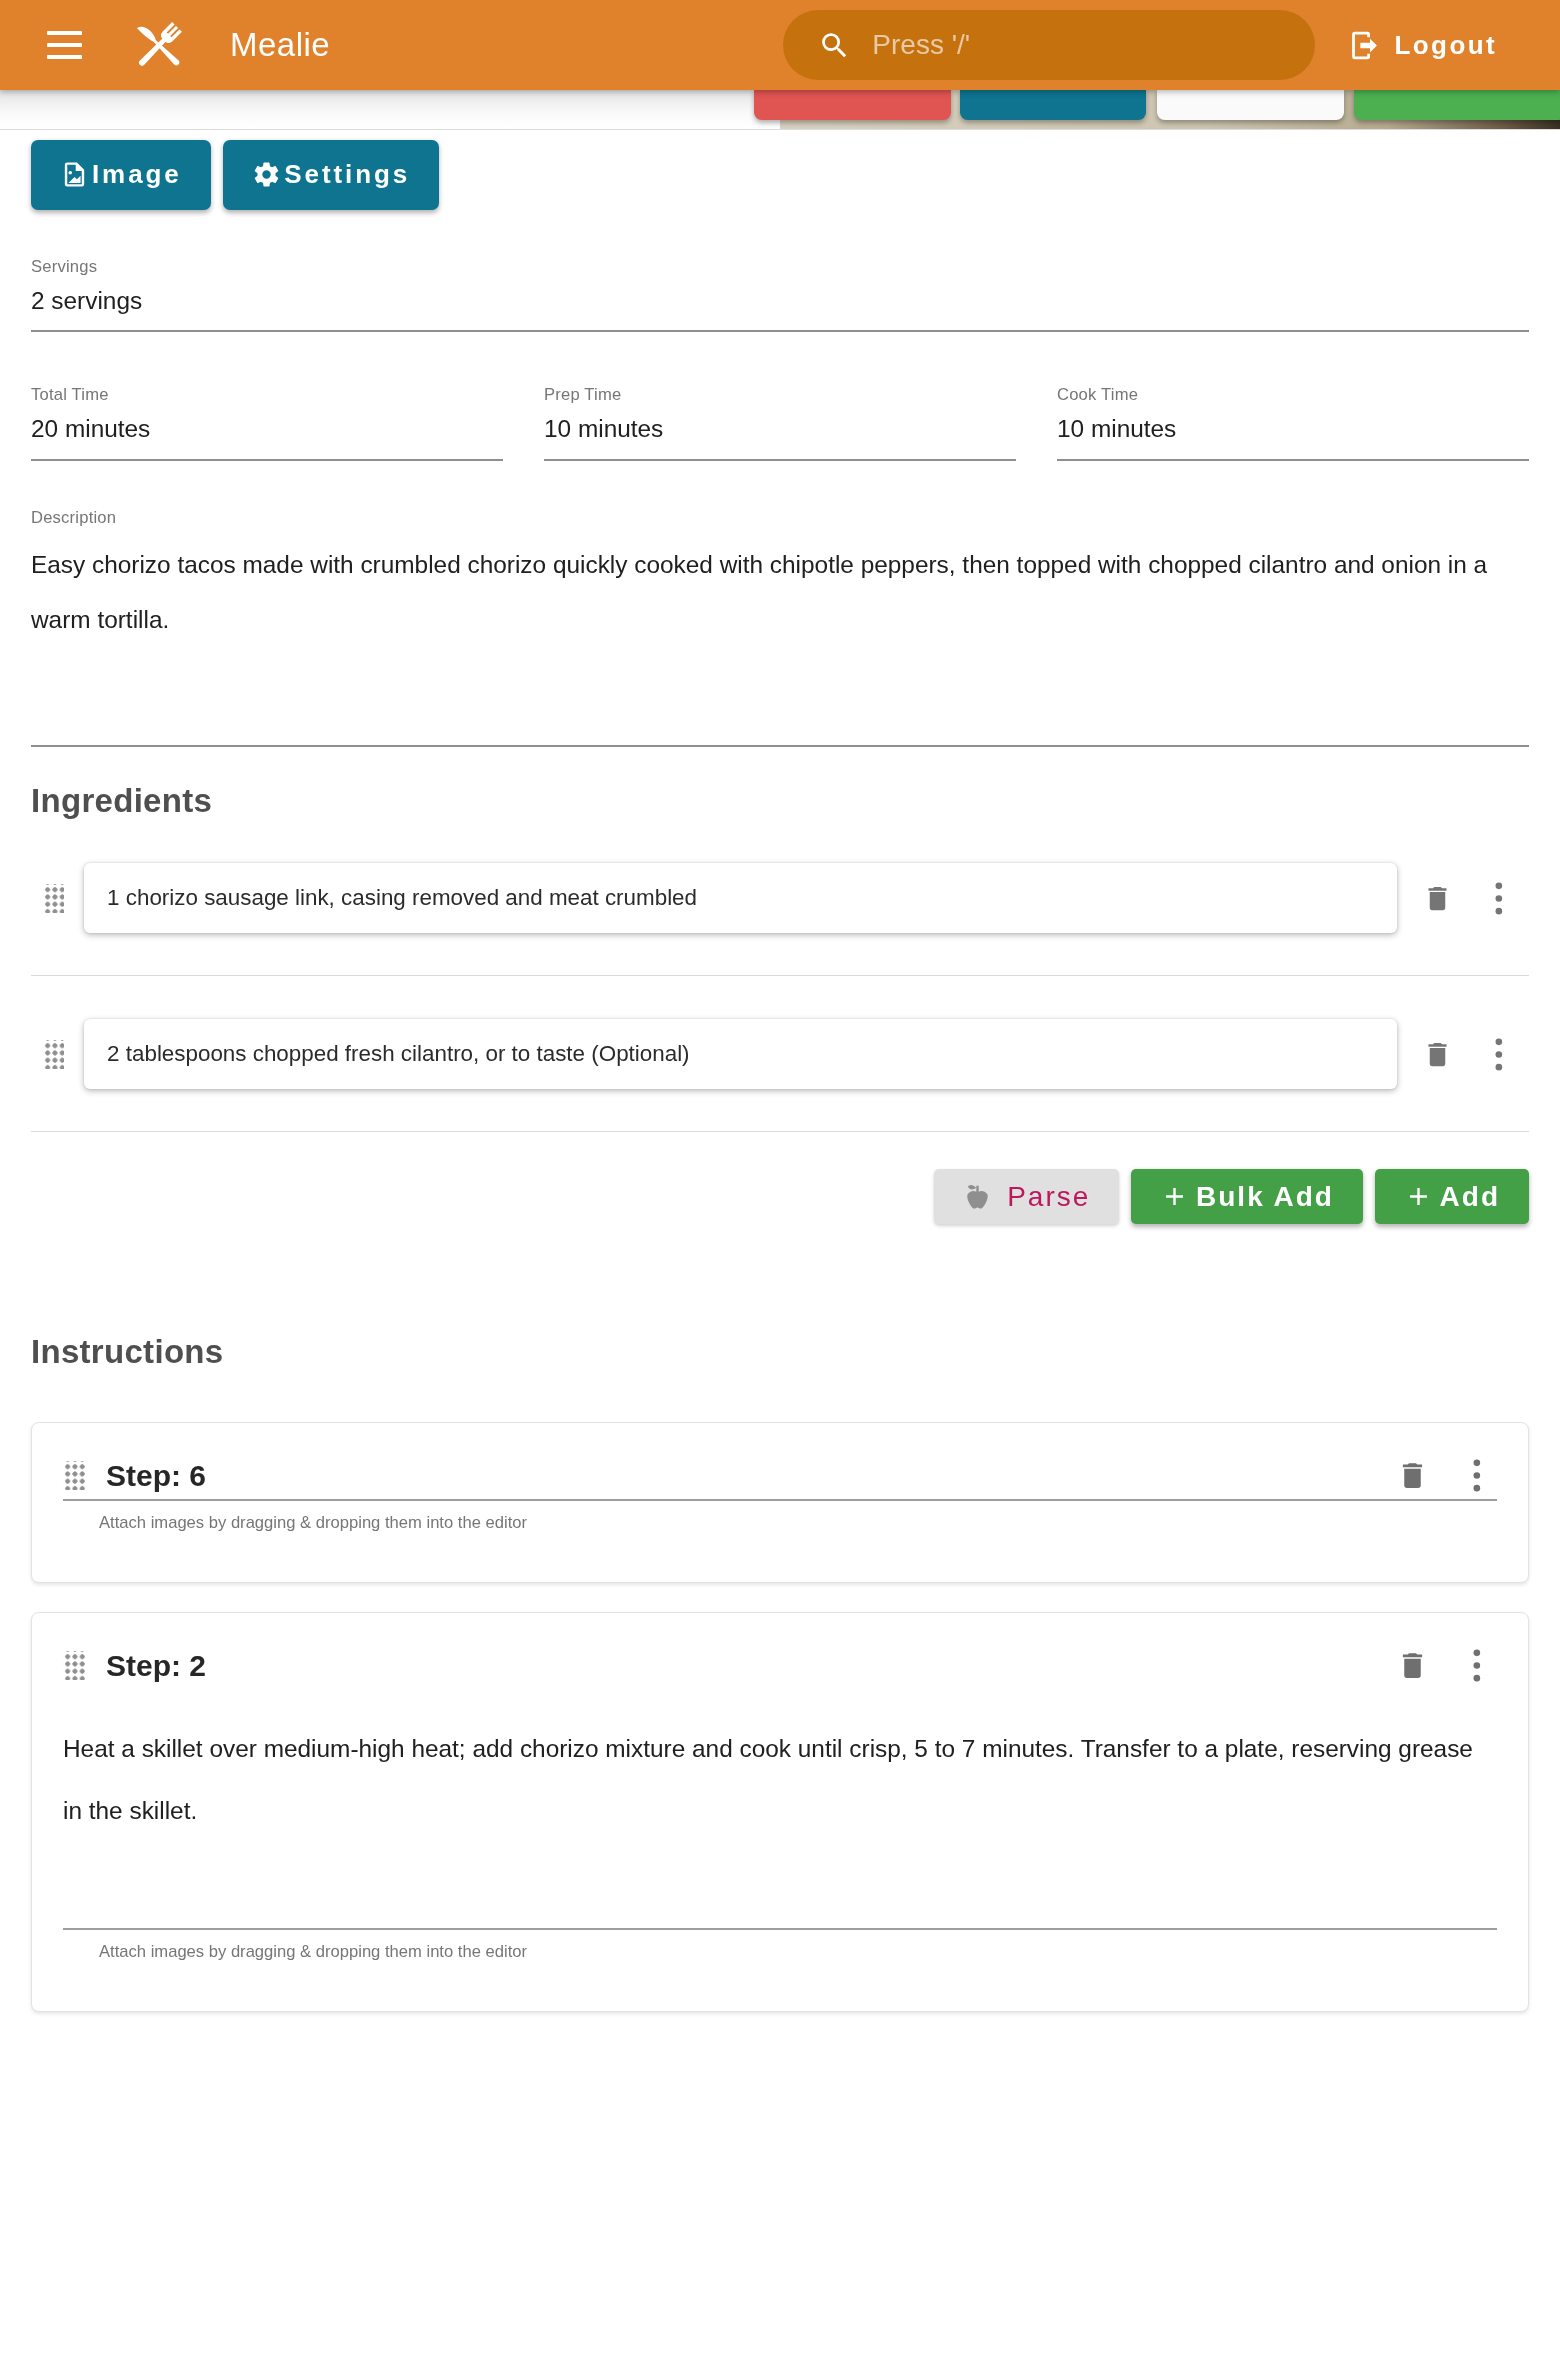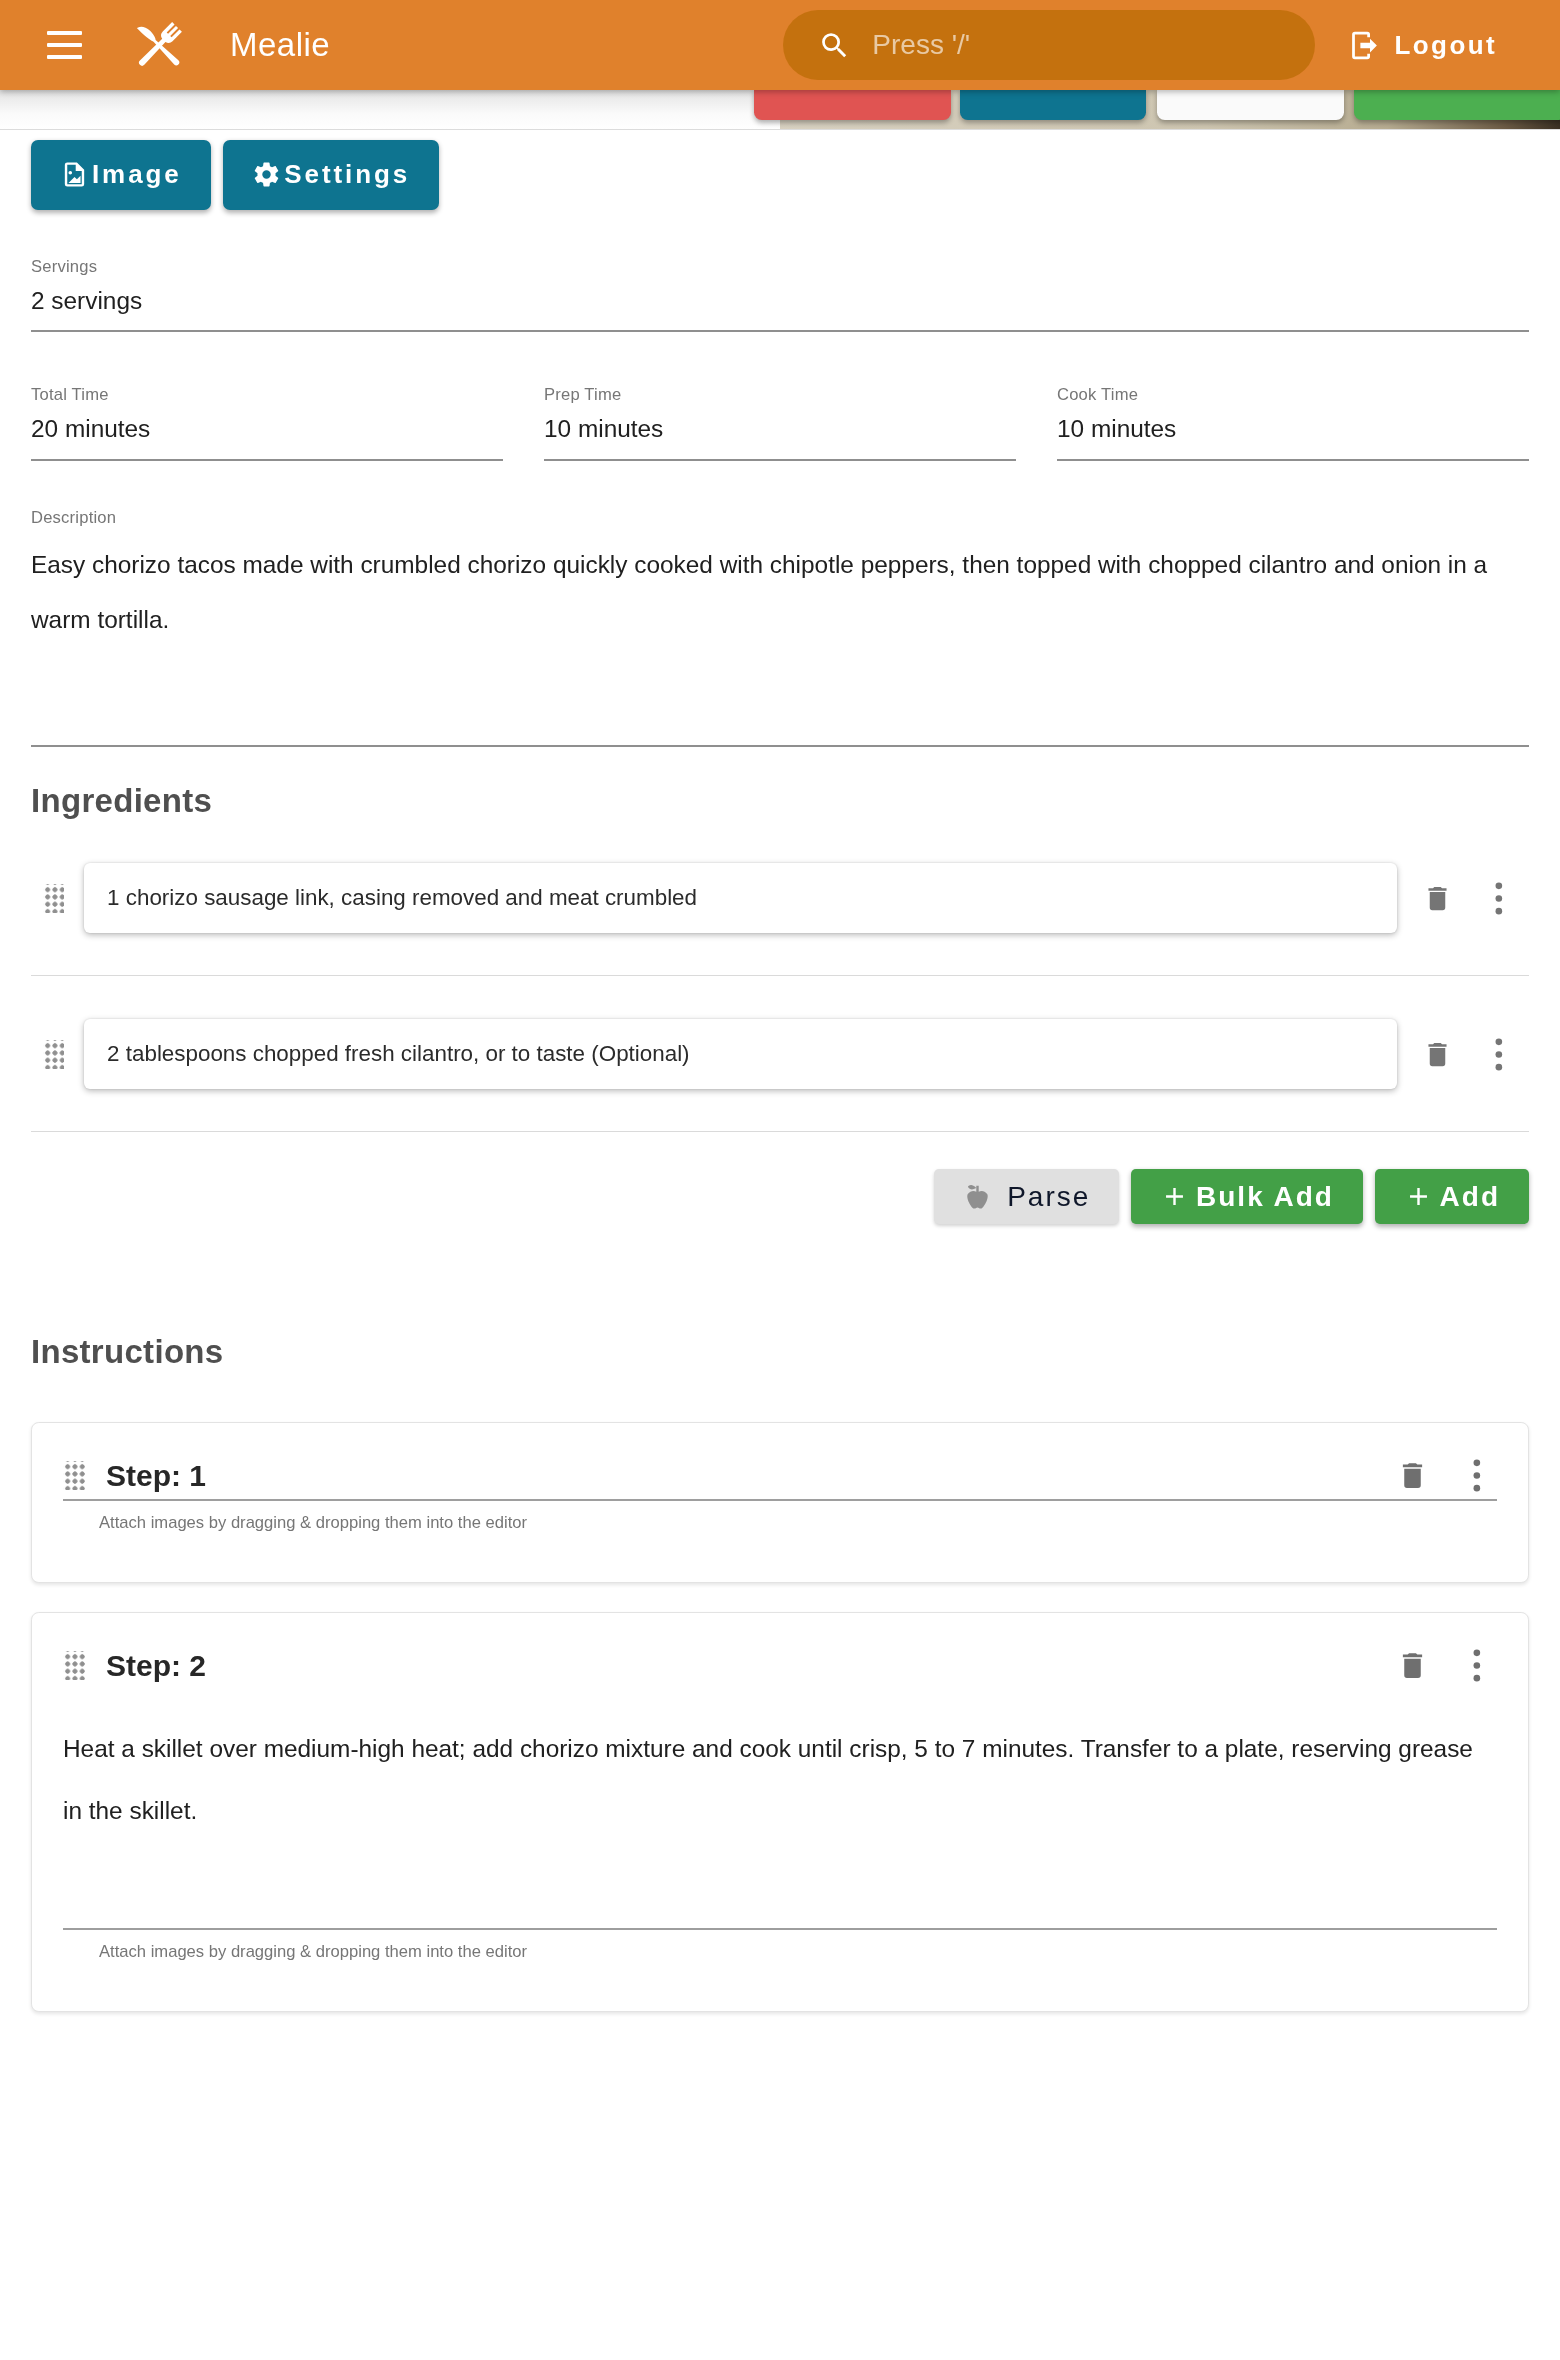--- a/index.html
+++ b/index.html
@@ -76,21 +76,21 @@
     box-shadow:0 2px 5.9px rgba(0,0,0,0.28), 0 0 2px rgba(0,0,0,0.12);
     display:flex; align-items:center; padding:0 23.4px; font-size:22.4px; color:#2b2b2b;
   }
   .icon-btn { background:none; border:none; cursor:pointer; display:flex; align-items:center; justify-content:center; }
   .ing-row .trash { margin-left:25px; }
   .ing-row .kebab { margin-left:39px; }
   .row-divider { border:none; border-top:1.5px solid #dadada; margin-top:42px; }
 
   .ing-actions { display:flex; justify-content:flex-end; align-items:center; gap:11.7px; margin-top:37px; }
   .btn-h56 { height:55px; font-size:28px; letter-spacing:2px; border-radius:4.9px; }
-  .btn-parse { background:var(--parse-gray,#E0E0E0); color:#0f172a; font-weight:normal; padding:0 29px; gap:15.6px; box-shadow:0 2px 3.9px rgba(0,0,0,0.18); }
+  .btn-parse { background:var(--parse-gray,#E0E0E0); color:#be185d; font-weight:normal; padding:0 29px; gap:15.6px; box-shadow:0 2px 3.9px rgba(0,0,0,0.18); }
   .btn-green { background:var(--success-green,#43A047); color:#fff; padding:0 29px; gap:7px; }
 
   .step-card {
     margin-top:51px; border:1px solid #e3e3e3; border-radius:7.8px; background:#fff;
     box-shadow:0 2px 3.9px rgba(0,0,0,0.10); padding:29px 31px 49px 31px;
   }
   .step-card + .step-card { margin-top:29px; }
   .step-header { display:flex; align-items:center; height:47px; }
   .step-title { font-size:30px; font-weight:bold; color:#272727; margin-left:21.5px; }
   .step-header .trash { margin-left:auto; }
@@ -249,21 +249,21 @@
           </svg>
         <span>Add</span>
       </button>
     </div>
 
     <h2 class="section-heading heading-instructions">Instructions</h2>
 
     <section class="step-card">
       <div class="step-header">
         <div class="drag-handle"></div>
-        <div class="step-title">Step: 1</div>
+        <div class="step-title">Step: 6</div>
         <button class="icon-btn trash">
           <svg width="33" height="33" viewBox="0 0 24 24">
               <path fill="#6f6f6f" d="M19,4H15.5L14.5,3H9.5L8.5,4H5V6H19M6,19A2,2 0 0,0 8,21H16A2,2 0 0,0 18,19V7H6V19Z"></path>
             </svg>
         </button>
         <button class="icon-btn kebab">
           <svg width="13.7" height="39" viewBox="0 0 14 40">
               <g fill="#6f6f6f">
                 <circle cx="7" cy="7" r="3.4"></circle>
                 <circle cx="7" cy="20" r="3.4"></circle>

